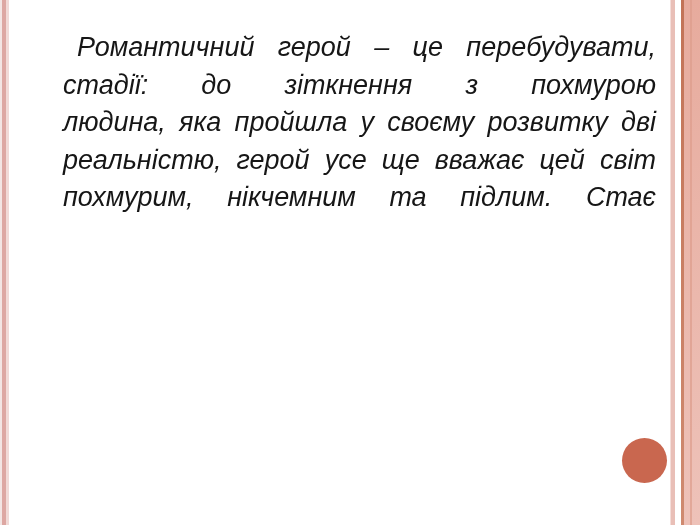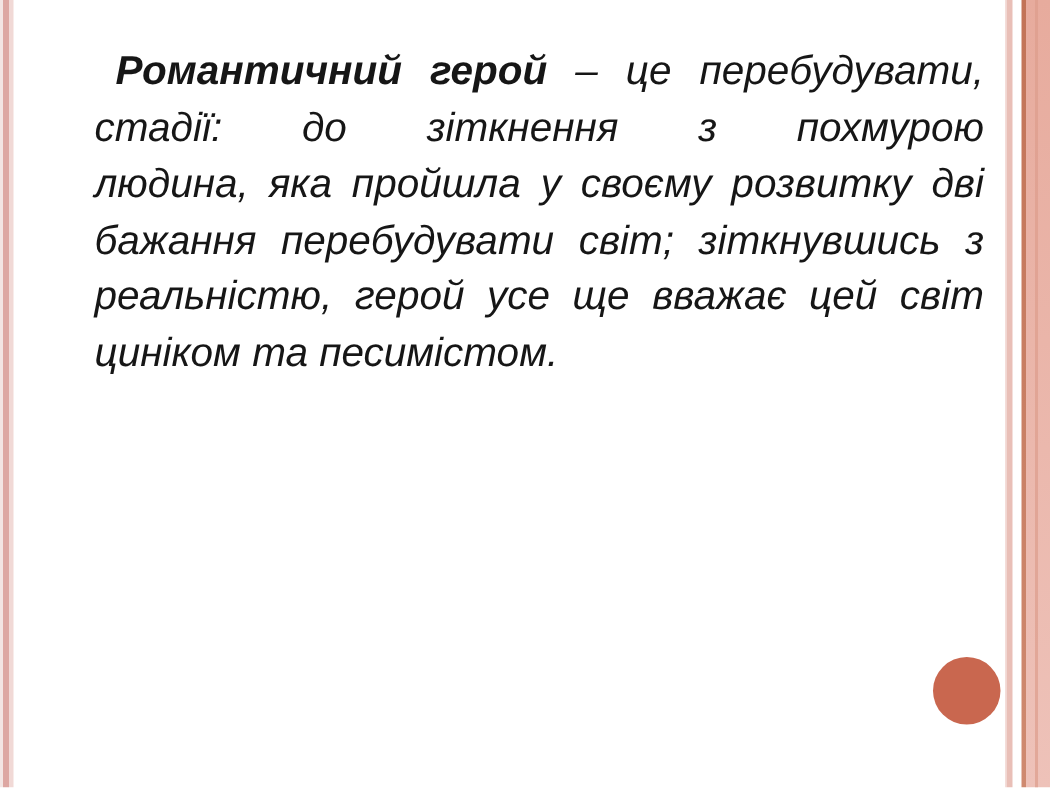--- a/index.html
+++ b/index.html
@@ -59,41 +59,40 @@
     margin: 0;
     padding: 0;
     text-align: justify;
     text-align-last: justify;
     white-space: nowrap;      
     overflow: visible;
   }
   .line.justified { white-space: normal; height: 37.5px; }
   .line.first { text-indent: 14px; }
   .line.last  { text-align-last: left; }
-  .bold { font-weight: bold; }
+  .bold { font-weight: normal; }
 </style>
 </head>
 <body>
 
 <div class="slide">
 
   <div class="vstripe ls-outer"></div>
   <div class="vstripe ls-main"></div>
   <div class="vstripe ls-inner"></div>
 
   <div class="vstripe rs-faint"></div>
   <div class="vstripe rs-light"></div>
   <div class="vstripe rs-dark"></div>
   <div class="vstripe rs-band"></div>
   <div class="vstripe rs-bandline"></div>
 
   <div class="text-block">
     <p class="line justified first"><span class="bold">Романтичний герой</span><span> – це перебудувати,</span></p>
     <p class="line justified">стадії: до зіткнення з похмурою</p>
     <p class="line justified">людина, яка пройшла у своєму розвитку дві</p>
-    <p class="line justified">бажання перебудувати світ; зіткнувшись з</p>
     <p class="line justified">реальністю, герой усе ще вважає цей світ</p>
-    <p class="line justified last">циніком та песимістом.</p>
+    <p class="line justified">похмурим, нікчемним та підлим. Стає</p>
   </div>
 
   <div class="accent-circle"></div>
 
 </div>
 
 </body></html>

